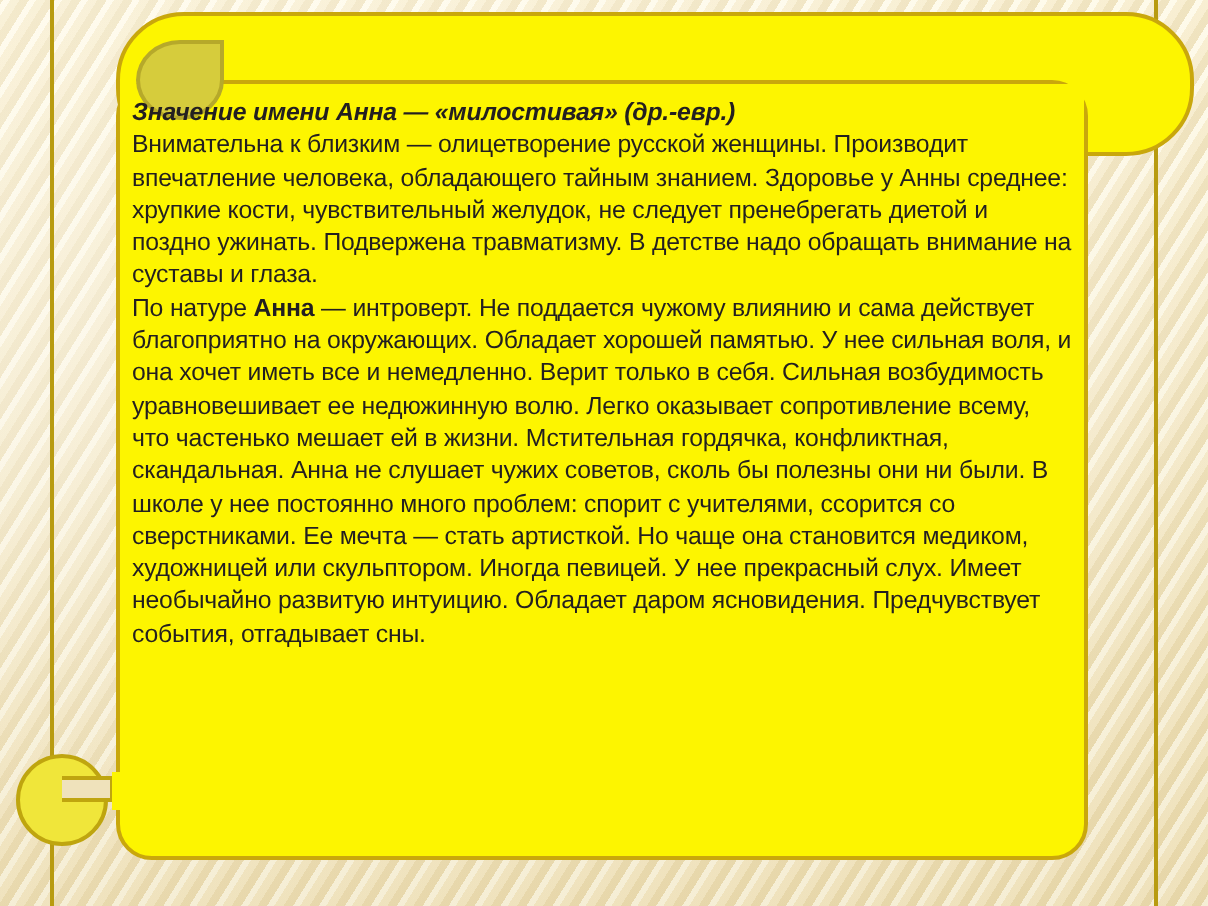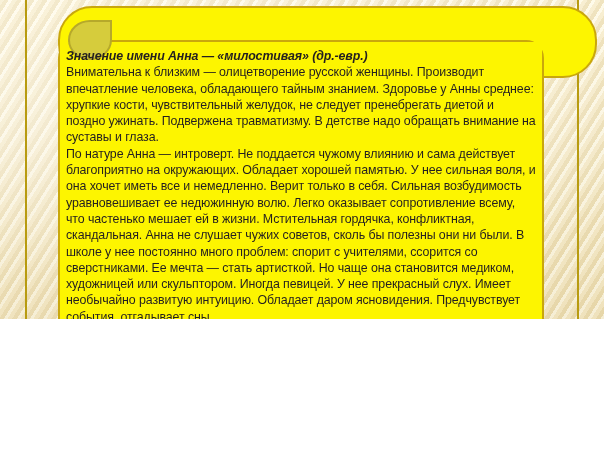--- a/index.html
+++ b/index.html
@@ -3,21 +3,21 @@
 <meta charset="utf-8">
 <style>
   html, body {
     margin: 0;
     padding: 0;
     background: #ffffff;
   }
   #slide {
     position: relative;
     width: 604px;
-    height: 319px;
+    height: 453px;
     overflow: hidden;
     font-family: "Liberation Sans", sans-serif;
     background-color: #f0e3bc;
   }
 
   
   #bg-texture {
     position: absolute;
     inset: 0;
     background-color: #efe2bb;
@@ -140,21 +140,21 @@
     line-height: 16.3px;
     letter-spacing: -0.1px;
   }
   #text-body p {
     margin: 0 0 0 0;
   }
   .para-lead {
     font-style: italic;
     font-weight: 600;
   }
-  .nm { font-weight: normal; }
+  .nm { font-weight: bold; }
 </style>
 </head>
 <body>
 
 <div id="slide">
 
   <div id="bg-texture"></div>
   <div id="bg-vignette"></div>
 
   <div class="frame-line" id="frame-left"></div>

